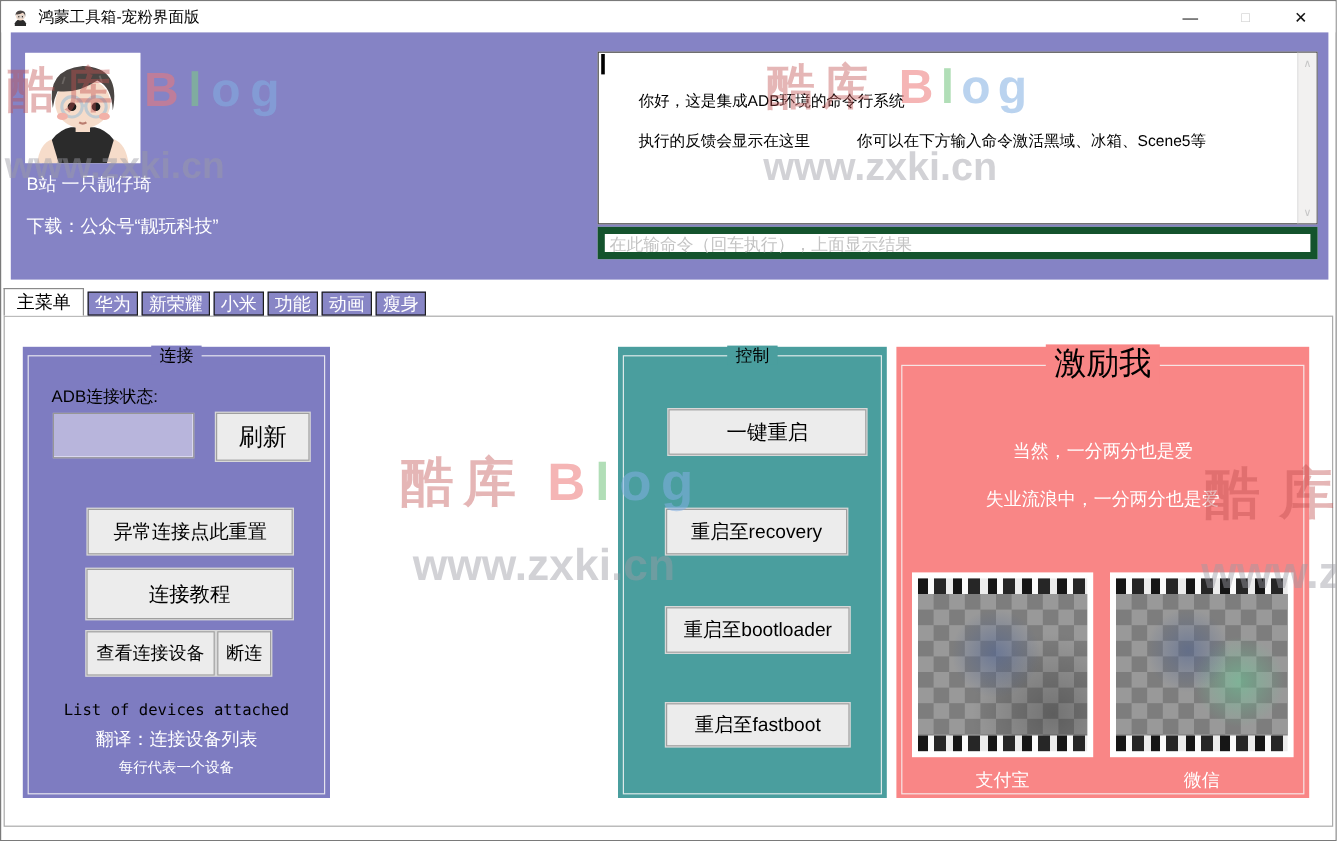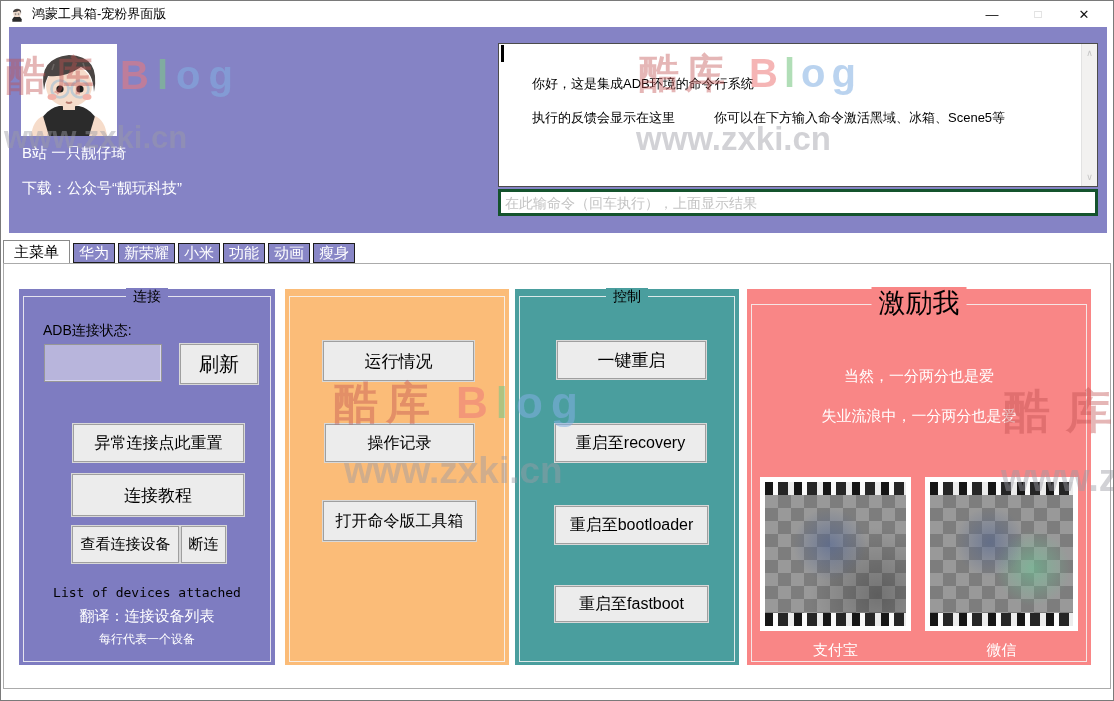--- a/index.html
+++ b/index.html
@@ -24,21 +24,21 @@
   .pl2{left:13px;top:152px;}
   .outbox{position:absolute;left:489px;top:16px;width:600px;height:144px;background:#fff;border:1px solid #4c4c4c;}
   .caret{position:absolute;left:2px;top:1px;width:3px;height:17px;background:#000;}
   .out-line{position:absolute;left:33px;font-size:13px;color:#000;white-space:pre;}
   .ol1{top:31px;}
   .ol2{top:65px;}
   .scrollbar{position:absolute;right:0;top:0;bottom:0;width:16px;background:#f2f1f0;border-left:1px solid #e2e2e2;}
   .scroll-arrow{position:absolute;left:0;width:15px;height:16px;text-align:center;color:#c6c6c6;font-size:9px;line-height:16px;background:transparent;border:none;padding:0;}
   .sa-up{top:1px;}
   .sa-down{bottom:1px;}
-  .inbox{position:absolute;left:489px;top:162px;width:600px;height:27px;border:3px solid #14532d;background:#fff;}
+  .inbox{position:absolute;left:489px;top:162px;width:600px;height:27px;border:6px solid #14532d;background:#fff;}
   .inbox input{width:100%;height:100%;border:none;outline:none;font-size:14px;color:#555;padding:0 4px;background:transparent;font-family:inherit;}
   .inbox input::placeholder{color:#c3c3c3;}
   
   .tabbar{position:absolute;left:2px;top:240px;height:22px;display:flex;align-items:flex-end;z-index:3;}
   .tab{font-size:15px;display:flex;align-items:center;justify-content:center;white-space:nowrap;}
   .tab.active{height:23px;background:#fff;color:#000;border:1px solid #8a8a8a;border-bottom:none;padding:0 10px;position:relative;z-index:4;}
   .tab.inactive{height:20px;background:#8886c6;color:#fff;border:1px solid #1d1d1d;padding:0 5px;margin-left:3px;}
   
   .content{position:absolute;left:2px;top:262px;width:1108px;height:426px;border:1px solid #ababab;background:#fff;}
   .panel{position:absolute;top:25px;height:376px;}
@@ -61,21 +61,21 @@
   .b-disc{left:162px;top:237px;width:45px;height:37px;font-size:15px;}
   .note{position:absolute;left:0;right:0;text-align:center;white-space:nowrap;}
   .note-en{top:296px;font-family:"DejaVu Sans Mono",monospace;font-size:13px;color:#000;}
   .note-cn1{top:318px;font-size:15px;color:#fff;}
   .note-cn2{top:342px;font-size:12px;color:#fff;}
   
   .b-run1{left:38px;top:52px;width:151px;height:40px;font-size:17px;}
   .b-run2{left:40px;top:135px;width:149px;height:38px;font-size:16px;}
   .b-run3{left:38px;top:212px;width:153px;height:40px;font-size:16px;}
   
-  .b-ctl1{left:42px;top:52px;width:149px;height:38px;font-size:17px;}
+  .b-ctl1{left:42px;top:52px;width:165px;height:38px;font-size:17px;}
   .b-ctl2{left:40px;top:135px;width:151px;height:38px;font-size:16px;}
   .b-ctl3{left:40px;top:217px;width:153px;height:38px;font-size:16px;}
   .b-ctl4{left:40px;top:297px;width:153px;height:36px;font-size:16px;}
   
   .don-line{position:absolute;left:0;right:0;text-align:center;color:#fff;font-size:15px;white-space:nowrap;}
   .dl1{top:78px;}
   .dl2{top:118px;}
   .qr-wrap{position:absolute;top:188px;width:151px;}
   .qr-alipay{left:13px;}
   .qr-wechat{left:178px;width:153px;}
@@ -183,26 +183,20 @@
       <button class="btn b-refresh">刷新</button>
       <button class="btn b-reset">异常连接点此重置</button>
       <button class="btn b-tutorial">连接教程</button>
       <button class="btn b-view">查看连接设备</button>
       <button class="btn b-disc">断连</button>
       <span class="note note-en">List of devices attached</span>
       <span class="note note-cn1">翻译：连接设备列表</span>
       <span class="note note-cn2">每行代表一个设备</span>
     </div>
 
-    <div class="panel panel-run">
-      <div class="groupline"></div>
-      <button class="btn b-run1">运行情况</button>
-      <button class="btn b-run2">操作记录</button>
-      <button class="btn b-run3">打开命令版工具箱</button>
-    </div>
 
     <div class="panel panel-control">
       <div class="groupline"></div>
       <span class="group-title">控制</span>
       <button class="btn b-ctl1">一键重启</button>
       <button class="btn b-ctl2">重启至recovery</button>
       <button class="btn b-ctl3">重启至bootloader</button>
       <button class="btn b-ctl4">重启至fastboot</button>
     </div>
 

